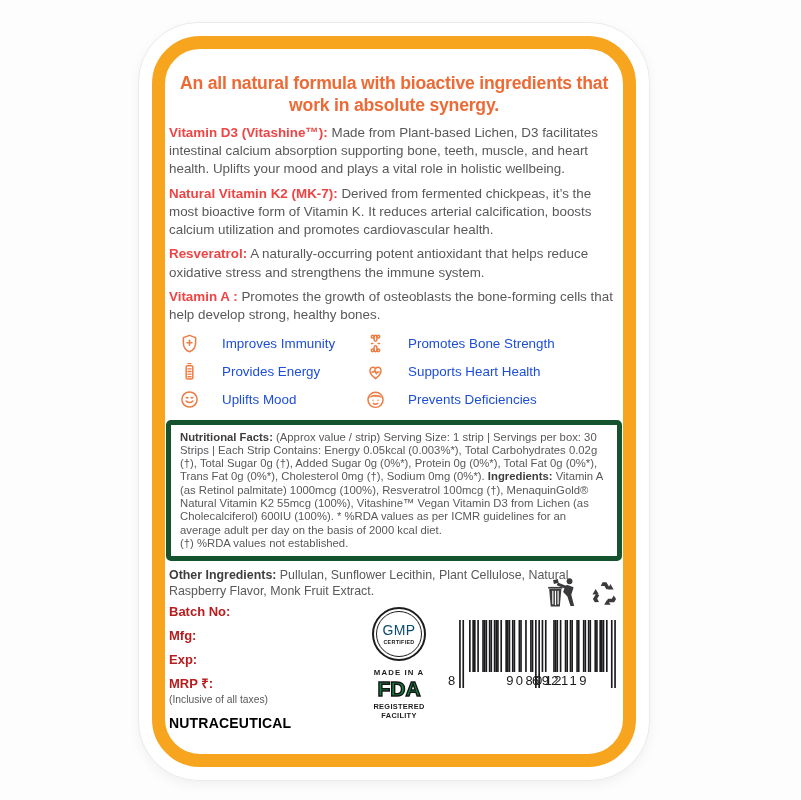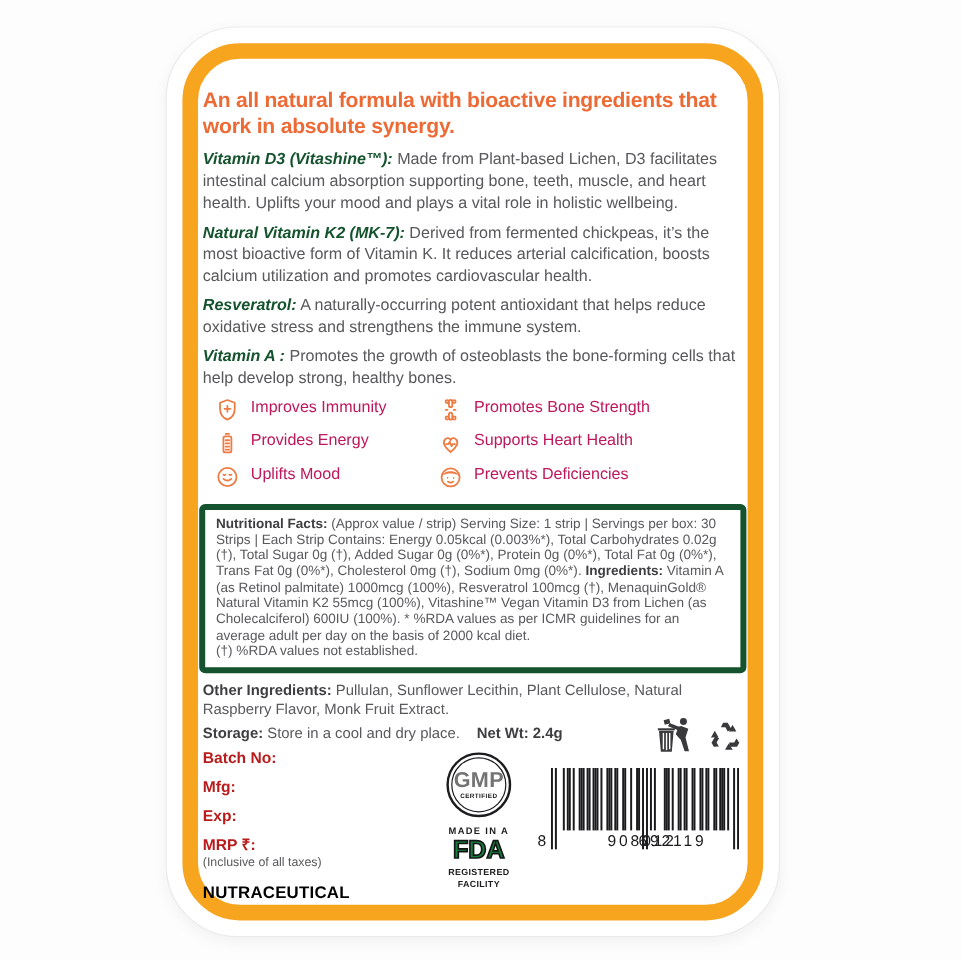--- a/index.html
+++ b/index.html
@@ -4,27 +4,27 @@
 <style>
   html,body{margin:0;padding:0;background:#fff;}
   .stage{position:relative;width:801px;height:800px;background:#fdfdfe;overflow:hidden;
          font-family:"Liberation Sans",sans-serif;}
   .card{position:absolute;left:138px;top:22px;width:510px;height:757px;background:#fff;
         border:1px solid #ebebee;border-radius:60px;box-shadow:0 4px 12px rgba(0,0,0,.05);}
   .frame{position:absolute;inset:13px;border:13px solid #F7A41E;border-radius:48px;pointer-events:none;}
   .content{position:absolute;left:30px;right:30px;top:50px;bottom:18px;}
 
   h1.headline{font-size:17.6px;font-weight:bold;color:#ED6A35;line-height:1.24;
-              letter-spacing:-0.2px;margin:0 0 7px;}
+              letter-spacing:-0.2px;margin:0 0 7px;text-align:center;}
   .body-p{font-size:13.4px;line-height:18.3px;color:#59595C;margin:0 0 6px;}
-  .body-p b{color:#14532d;font-style:italic;}
+  .body-p b{color:#ef4444;}
 
   .benefits{display:grid;grid-template-columns:186px 1fr;row-gap:3px;
             padding-left:10px;margin:4px 0 8px;}
-  .benefit{display:flex;align-items:flex-start;gap:9px;font-size:13.4px;color:#be185d;height:25px;}
+  .benefit{display:flex;align-items:center;gap:22px;font-size:13.4px;color:#1d4ed8;height:25px;}
   .bicon{width:21px;height:21px;flex:0 0 21px;}
   .bicon svg{width:21px;height:21px;display:block;}
 
   .nutbox{border:5px solid #14532d;border-radius:5px;padding:6px 9px;font-size:11.3px;
           line-height:13.3px;color:#59595C;margin:0 -3px 7px;}
   .nutbox p{margin:0;}
   .nutbox b{color:#3E3E40;}
 
   .small-p{font-size:12.4px;line-height:15.3px;color:#59595C;margin:0 0 5px;}
   .small-p b{color:#3E3E40;}
@@ -40,21 +40,21 @@
   .col-left{flex:1;padding-top:1px;}
   .field{font-size:13px;line-height:14px;color:#b91c1c;margin:0 0 10px;font-weight:bold;}
   .mrp{margin-bottom:3px;}
   .mrp-sub{font-size:10.3px;line-height:12px;color:#59595C;margin:0 0 9px;}
   .nutra{font-size:14px;font-weight:bold;color:#000000;letter-spacing:.2px;margin-top:3px;}
 
   .col-mid{width:96px;display:flex;flex-direction:column;align-items:center;padding-top:3px;}
   .gmp{width:50px;height:50px;border:2.4px solid #1c1c1e;border-radius:50%;position:relative;
        display:flex;flex-direction:column;align-items:center;justify-content:center;}
   .gmp::after{content:"";position:absolute;inset:2px;border:1px solid #1c1c1e;border-radius:50%;}
-  .gmp-title{font-weight:700;font-size:18px;letter-spacing:.3px;color:#737373;line-height:1;}
+  .gmp-title{font-weight:400;font-size:14px;letter-spacing:.3px;color:#0c4a6e;line-height:1;}
   .gmp-sub{font-size:5.3px;font-weight:bold;letter-spacing:.35px;color:#151517;margin-top:1.5px;}
   .madein{font-size:7.8px;font-weight:bold;letter-spacing:1.1px;color:#1c1c1e;margin-top:7px;}
   .fda{font-size:21px;font-weight:800;color:#15803d;-webkit-text-stroke:1.4px #141416;
        line-height:1;margin-top:1px;}
   .regfac{font-size:7.4px;font-weight:bold;color:#1c1c1e;text-align:center;line-height:1.3;
           margin-top:3px;letter-spacing:.3px;}
 
   .col-right{width:172px;padding-top:16px;}
   .barcode{position:relative;width:158px;height:84px;margin-left:12px;}
   .bars{position:absolute;left:0;top:0;width:157px;height:68px;fill:#1b1b1d;}
@@ -162,21 +162,20 @@
           <span>Prevents Deficiencies</span>
         </div>
       </div>
 
       <div class="nutbox">
         <p><b>Nutritional Facts:</b> <span>(Approx value / strip) Serving Size: 1 strip | Servings per box: 30 Strips | Each Strip Contains: Energy 0.05kcal (0.003%*), Total Carbohydrates 0.02g (†), Total Sugar 0g (†), Added Sugar 0g (0%*), Protein 0g (0%*), Total Fat 0g (0%*), Trans Fat 0g (0%*), Cholesterol 0mg (†), Sodium 0mg (0%*).</span> <b>Ingredients:</b> <span>Vitamin A (as Retinol palmitate) 1000mcg (100%), Resveratrol 100mcg (†), MenaquinGold® Natural Vitamin K2 55mcg (100%), Vitashine™ Vegan Vitamin D3 from Lichen (as Cholecalciferol) 600IU (100%). * %RDA values as per ICMR guidelines for an average adult per day on the basis of 2000 kcal diet.</span></p>
         <p>(†) %RDA values not established.</p>
       </div>
 
       <p class="small-p"><b>Other Ingredients:</b> <span>Pullulan, Sunflower Lecithin, Plant Cellulose, Natural Raspberry Flavor, Monk Fruit Extract.</span></p>
-      <p class="small-p"><b>Storage:</b> <span>Store in a cool and dry place.</span><span class="netwt"><b>Net Wt:</b> <b>2.4g</b></span></p>
 
       <div class="bottom">
         <div class="disposal">
           <span class="tidyman">
             <svg viewBox="0 0 37 33" fill="#3a3a3c">
                 <circle cx="24.2" cy="4.4" r="3"></circle>
                 <path d="M22.2 8.2 L28.4 10.6 L26 18.2 L29 30 L25.2 30 L22 20.2 L17.6 15.4 L20 8.8 Z"></path>
                 <path d="M21 9.2 L12.2 5.6 L11 8.4 L19.6 11.8 Z"></path>
                 <rect x="7.6" y="2.6" width="5" height="4" transform="rotate(-14 10 4.6)"></rect>
                 <path d="M3.2 12.4 H15.8 L14.2 30.4 H4.8 Z"></path>

